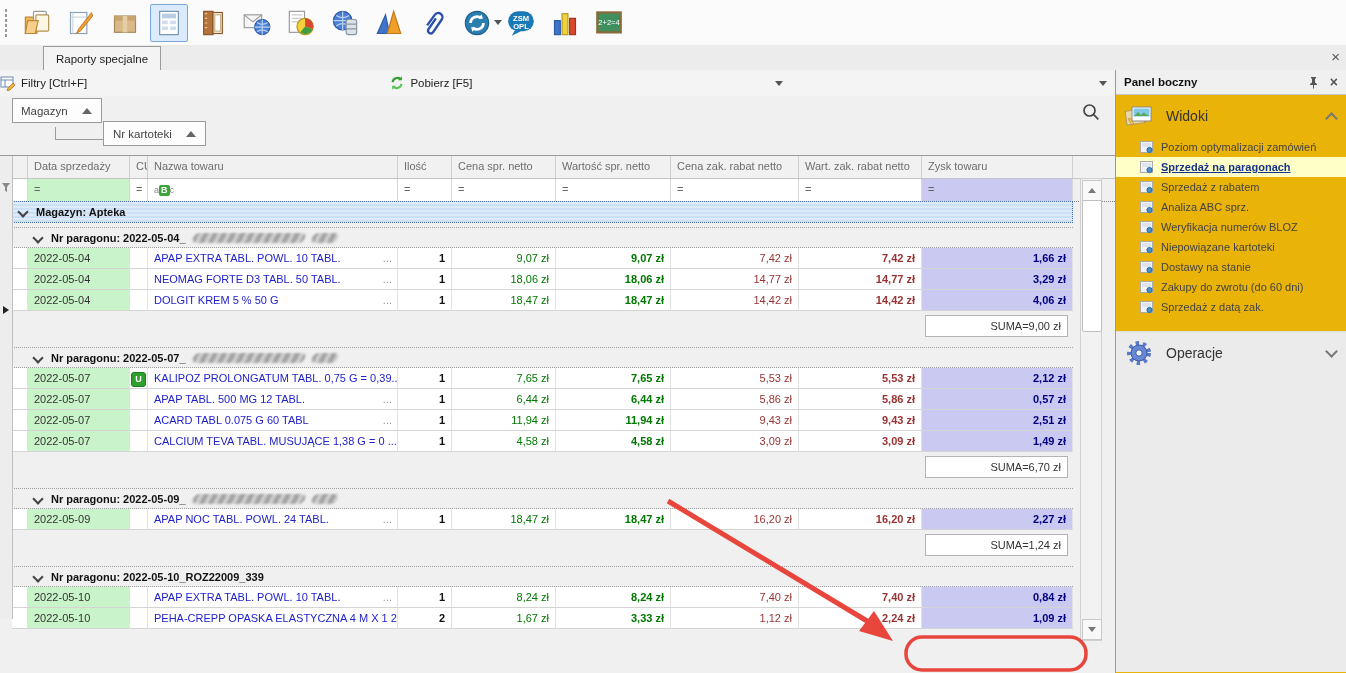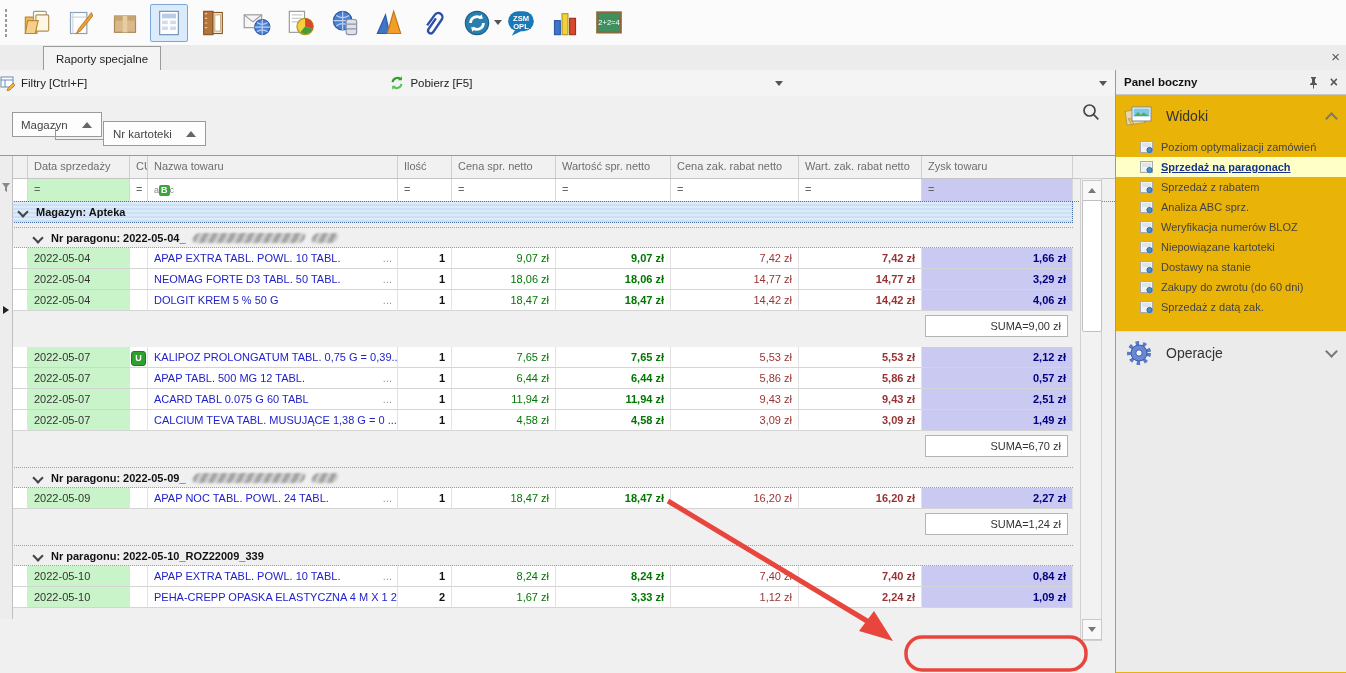--- a/index.html
+++ b/index.html
@@ -242,21 +242,21 @@
             <path d="M14 10a5.5 5.5 0 0 1-9 3.5" fill="none" stroke="#58c558" stroke-width="2.4"></path>
             <path d="M3.5 16.5V12H8z" fill="#58c558"></path>
           </svg>
         <span>Pobierz [F5]</span>
       </div>
       <div class="dd2"></div>
       <div class="dd2" style="margin-left:14px;"></div>
     </div>
 
     <div class="grouppanel">
-      <div class="gbtn" style="left:12px;top:16px;padding-left:8px;">
+      <div class="gbtn" style="left:12px;top:2px;padding-left:8px;">
         <span>Magazyn</span>
         <span class="sortasc"></span>
       </div>
       <div class="gconn" style="left:55px;top:31px;width:48px;height:12px;"></div>
       <div class="gbtn" style="left:103px;top:25px;">
         <span>Nr kartoteki</span>
         <span class="sortasc"></span>
       </div>
       <div class="searchico">
         <svg width="20" height="20" viewBox="0 0 20 20">
@@ -344,20 +344,26 @@
                 <div class="cell qty c-qty num">1</div>
                 <div class="cell sp c-sp num">18,47 zł</div>
                 <div class="cell sv c-sv num">18,47 zł</div>
                 <div class="cell cp c-cp num">14,42 zł</div>
                 <div class="cell cv c-cv num">14,42 zł</div>
                 <div class="cell pr c-pr num">4,06 zł</div>
               </div>
               <div class="sumarow">SUMA=9,00 zł</div>
             </div>
             <div class="group">
+              <div class="ghead">
+                <span class="chev"></span>
+                <span>Nr paragonu: 2022-05-07_</span>
+                <span class="redact long"></span>
+                <span class="redact short"></span>
+              </div>
               <div class="gr-row drow">
                 <div class="cell ind" style="width: 16px;"></div>
                 <div class="cell date c-date">2022-05-07</div>
                 <div class="cell cu c-cu"><span class="ubadge">U</span></div>
                 <div class="cell name c-name">KALIPOZ PROLONGATUM  TABL. 0,75 G = 0,39...</div>
                 <div class="cell qty c-qty num">1</div>
                 <div class="cell sp c-sp num">7,65 zł</div>
                 <div class="cell sv c-sv num">7,65 zł</div>
                 <div class="cell cp c-cp num">5,53 zł</div>
                 <div class="cell cv c-cv num">5,53 zł</div>

